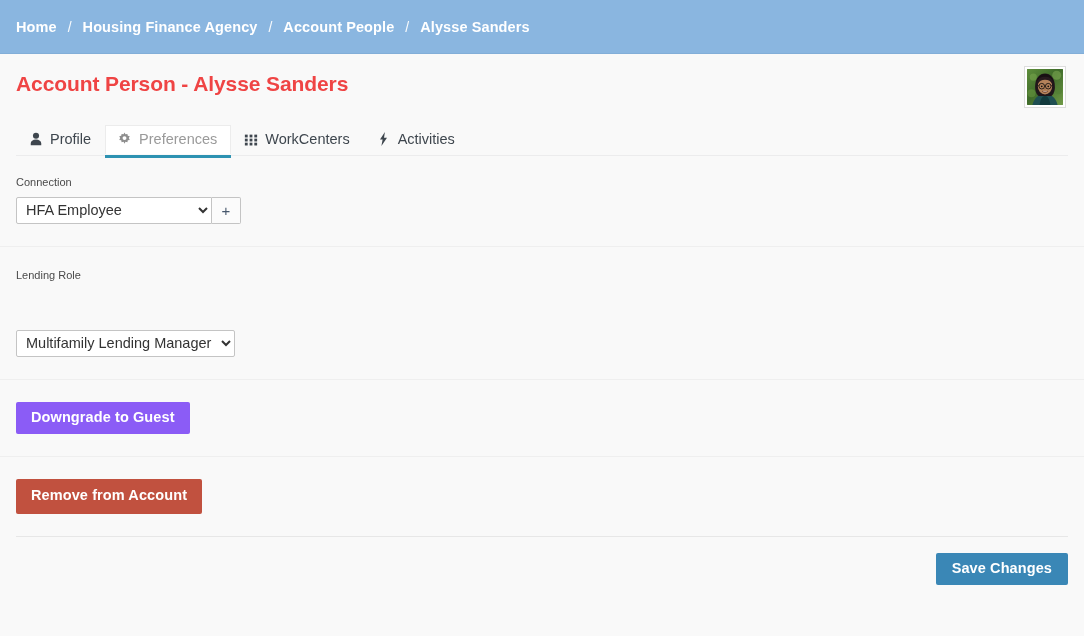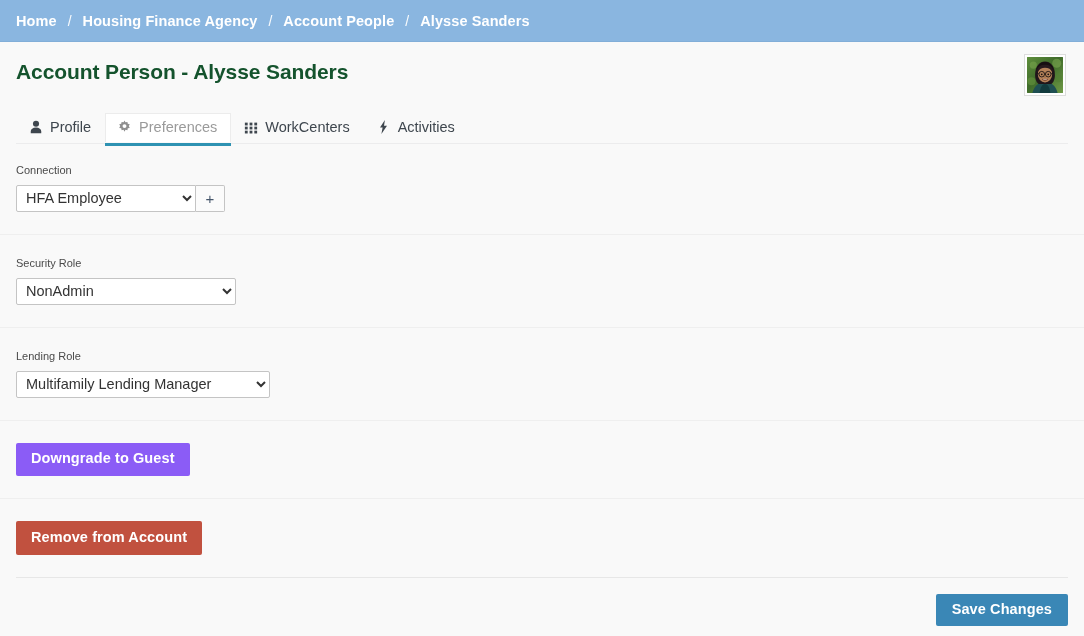--- a/index.html
+++ b/index.html
@@ -12,21 +12,21 @@
   }
   .page {
     position: relative;
     width: 1084px; height: 636px;
     background: #f9f9f9;
     overflow: hidden;
   }
 
   
   .breadcrumb-bar {
-    height: 42px;
+    height: 54px;
     background: #8ab6e0;
     display: flex;
     align-items: center;
     padding-left: 16px;
     border-bottom: 1px solid #82aed8;
   }
   .crumb {
     color: #ffffff;
     font-size: 14.5px;
     font-weight: bold;
@@ -45,21 +45,21 @@
   
   .title-row {
     display: flex;
     align-items: flex-start;
     justify-content: space-between;
     padding: 17px 16px 0 16px;
   }
   .page-title {
     font-size: 21px;
     font-weight: bold;
-    color: #14532d;
+    color: #ef4444;
     margin: 0;
     line-height: 1.2;
     letter-spacing: -0.1px;
   }
   .avatar {
     width: 42px; height: 42px;
     border: 1px solid #dddddd;
     padding: 2px;
     background: #ffffff;
     margin-top: -5px;
@@ -139,23 +139,23 @@
     font-family: "Liberation Sans", sans-serif;
     font-size: 14.5px;
     color: #333333;
     background: #ffffff;
     border: 1px solid #c4c4c4;
     border-radius: 2px;
     height: 27px;
     padding: 2px 4px 3px 5px;
     outline: none;
   }
-  select.sel-connection { width: 180px; border-radius: 2px 0 0 2px; }
+  select.sel-connection { width: 196px; border-radius: 2px 0 0 2px; }
   select.sel-security { width: 220px; }
-  select.sel-default { width: 254px; }
+  select.sel-default { width: 219px; margin-top: 40px; }
   .plus-btn {
     width: 29px;
     height: 27px;
     border: 1px solid #c4c4c4;
     border-left: none;
     border-radius: 0 2px 2px 0;
     background: #fbfbfb;
     color: #45566b;
     font-size: 15px;
     line-height: 25px;
@@ -313,26 +313,20 @@
   <div class="section first">
     <div class="field-label">Connection</div>
     <div class="select-row">
       <select class="ui-select sel-connection">
         <option>HFA Employee</option>
       </select>
       <div class="plus-btn">+</div>
     </div>
   </div>
 
-  <div class="section">
-    <div class="field-label">Security Role</div>
-    <select class="ui-select sel-security">
-      <option>NonAdmin</option>
-    </select>
-  </div>
 
   <div class="section">
     <div class="field-label">Lending Role</div>
     <select class="ui-select sel-default">
       <option>Multifamily Lending Manager</option>
     </select>
   </div>
 
   <div class="section">
     <button class="btn btn-primary">Downgrade to Guest</button>

